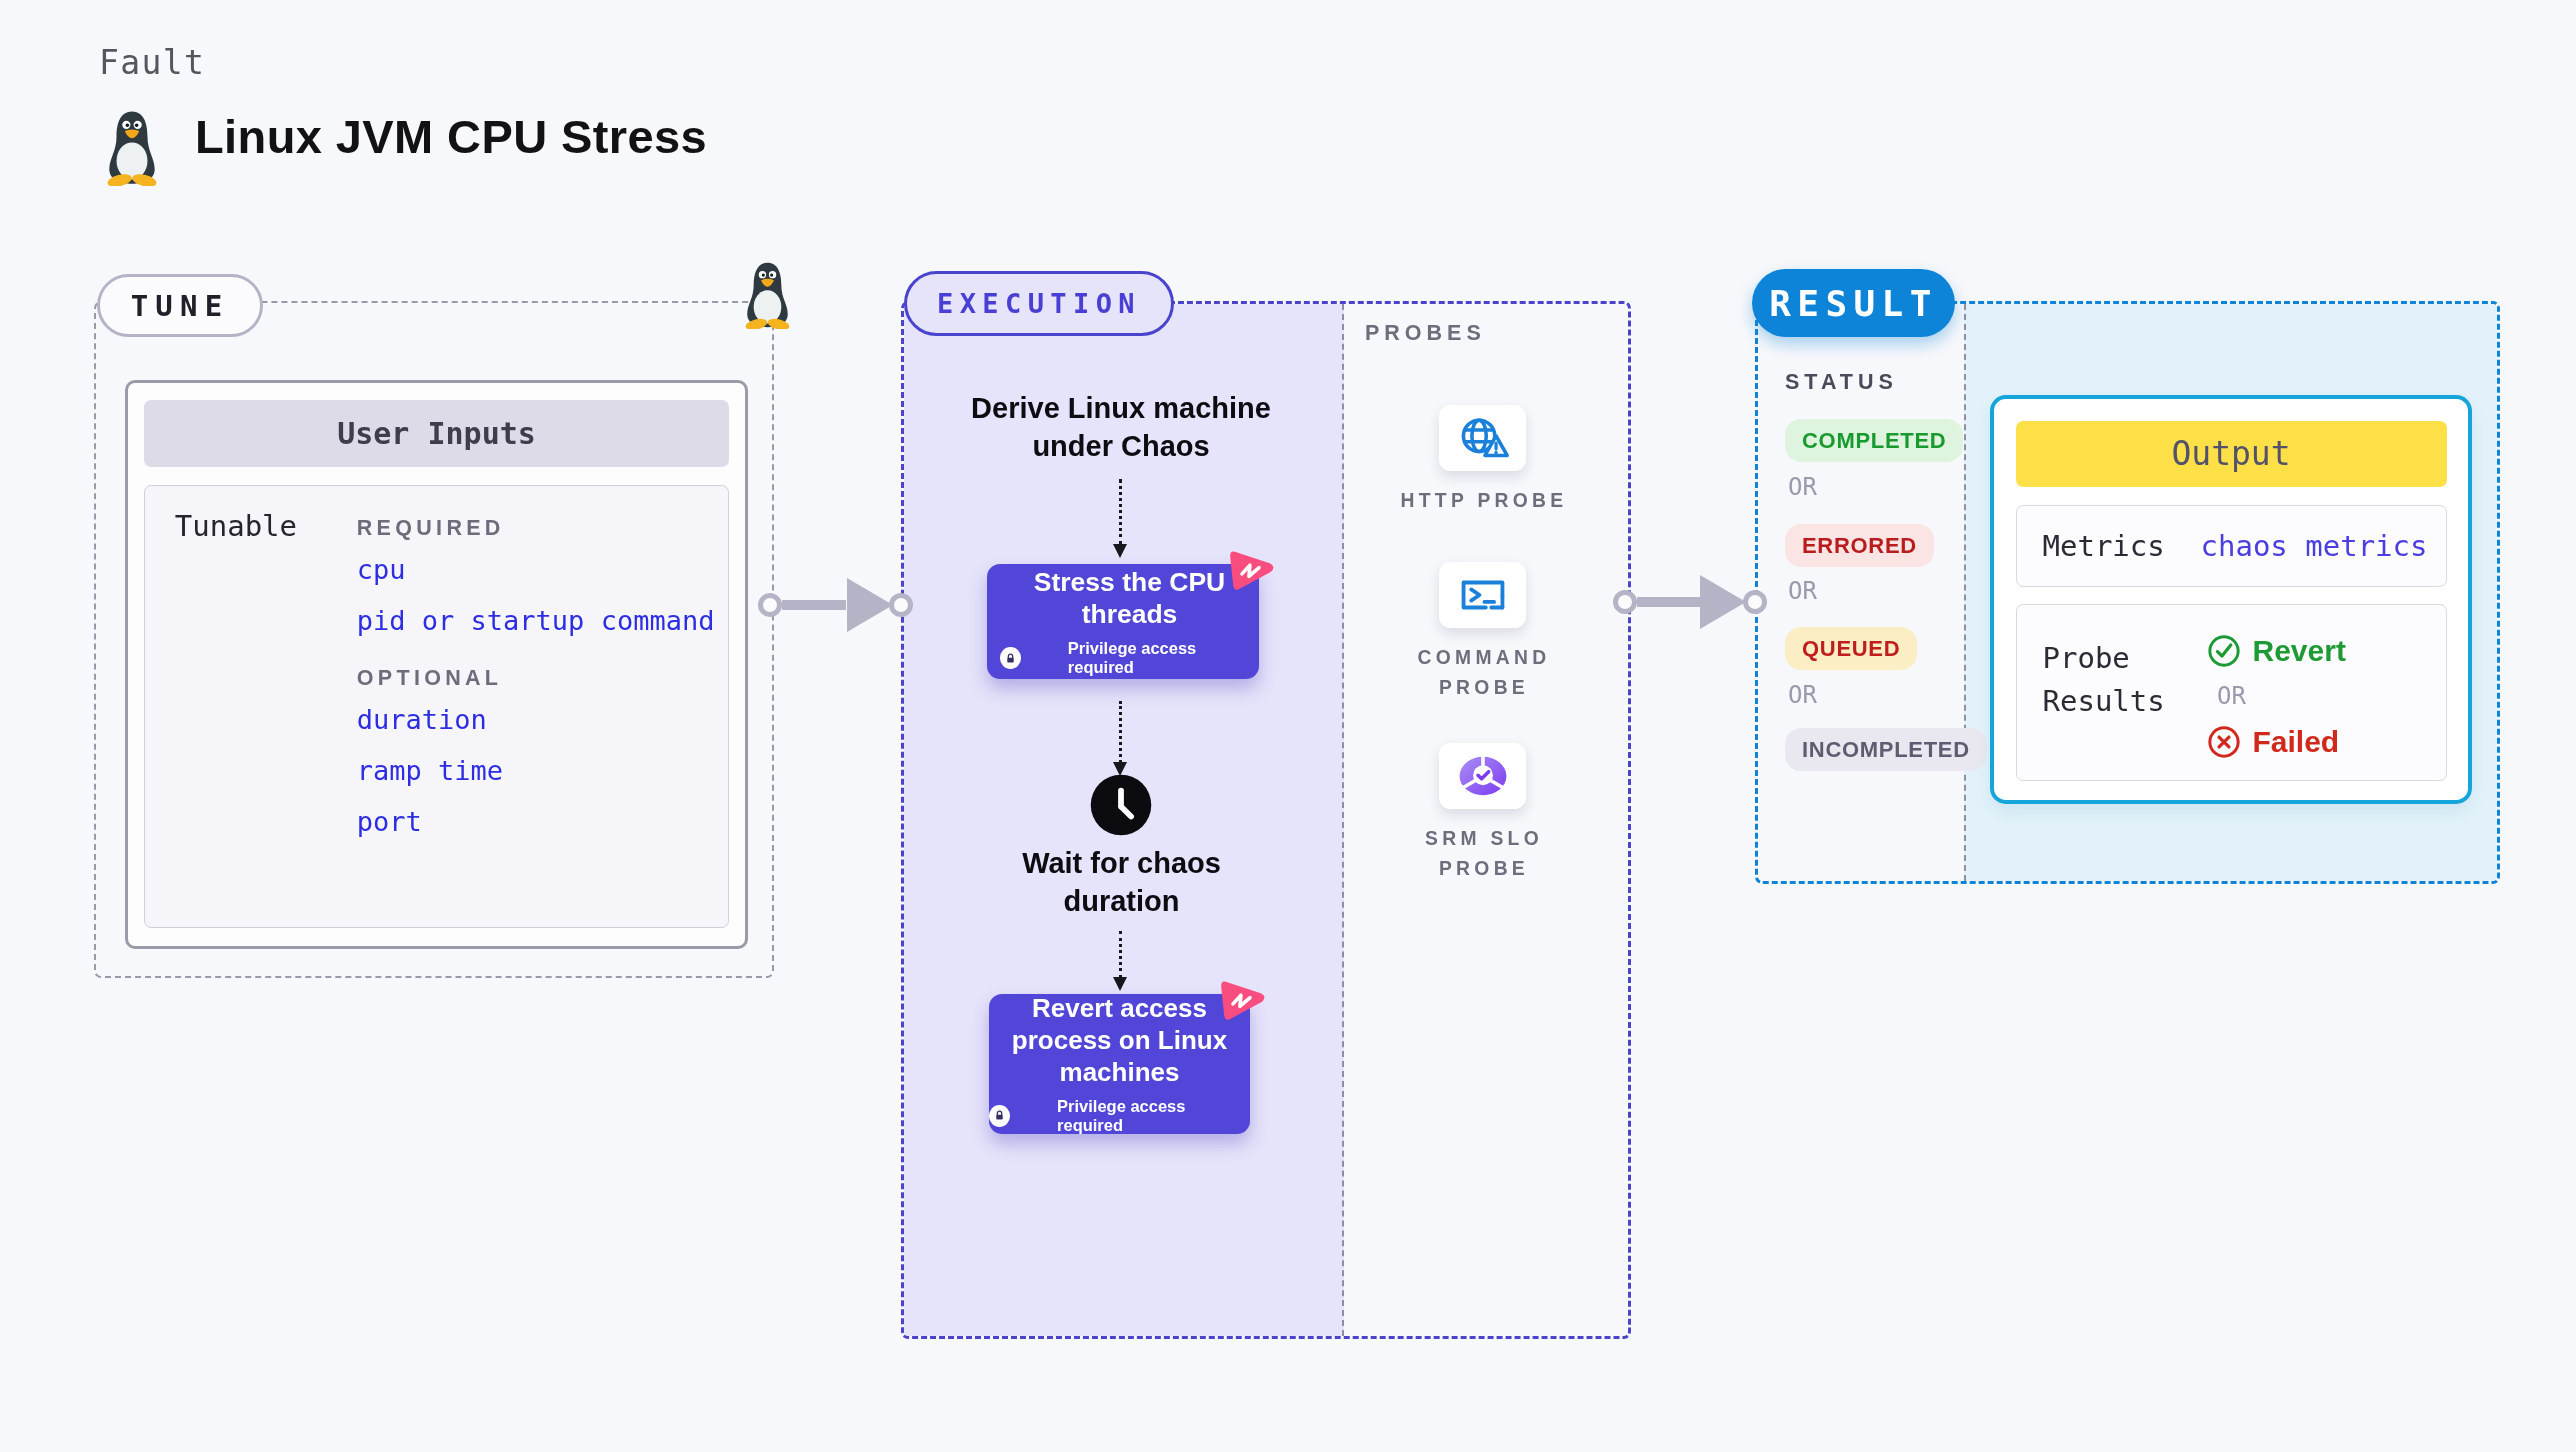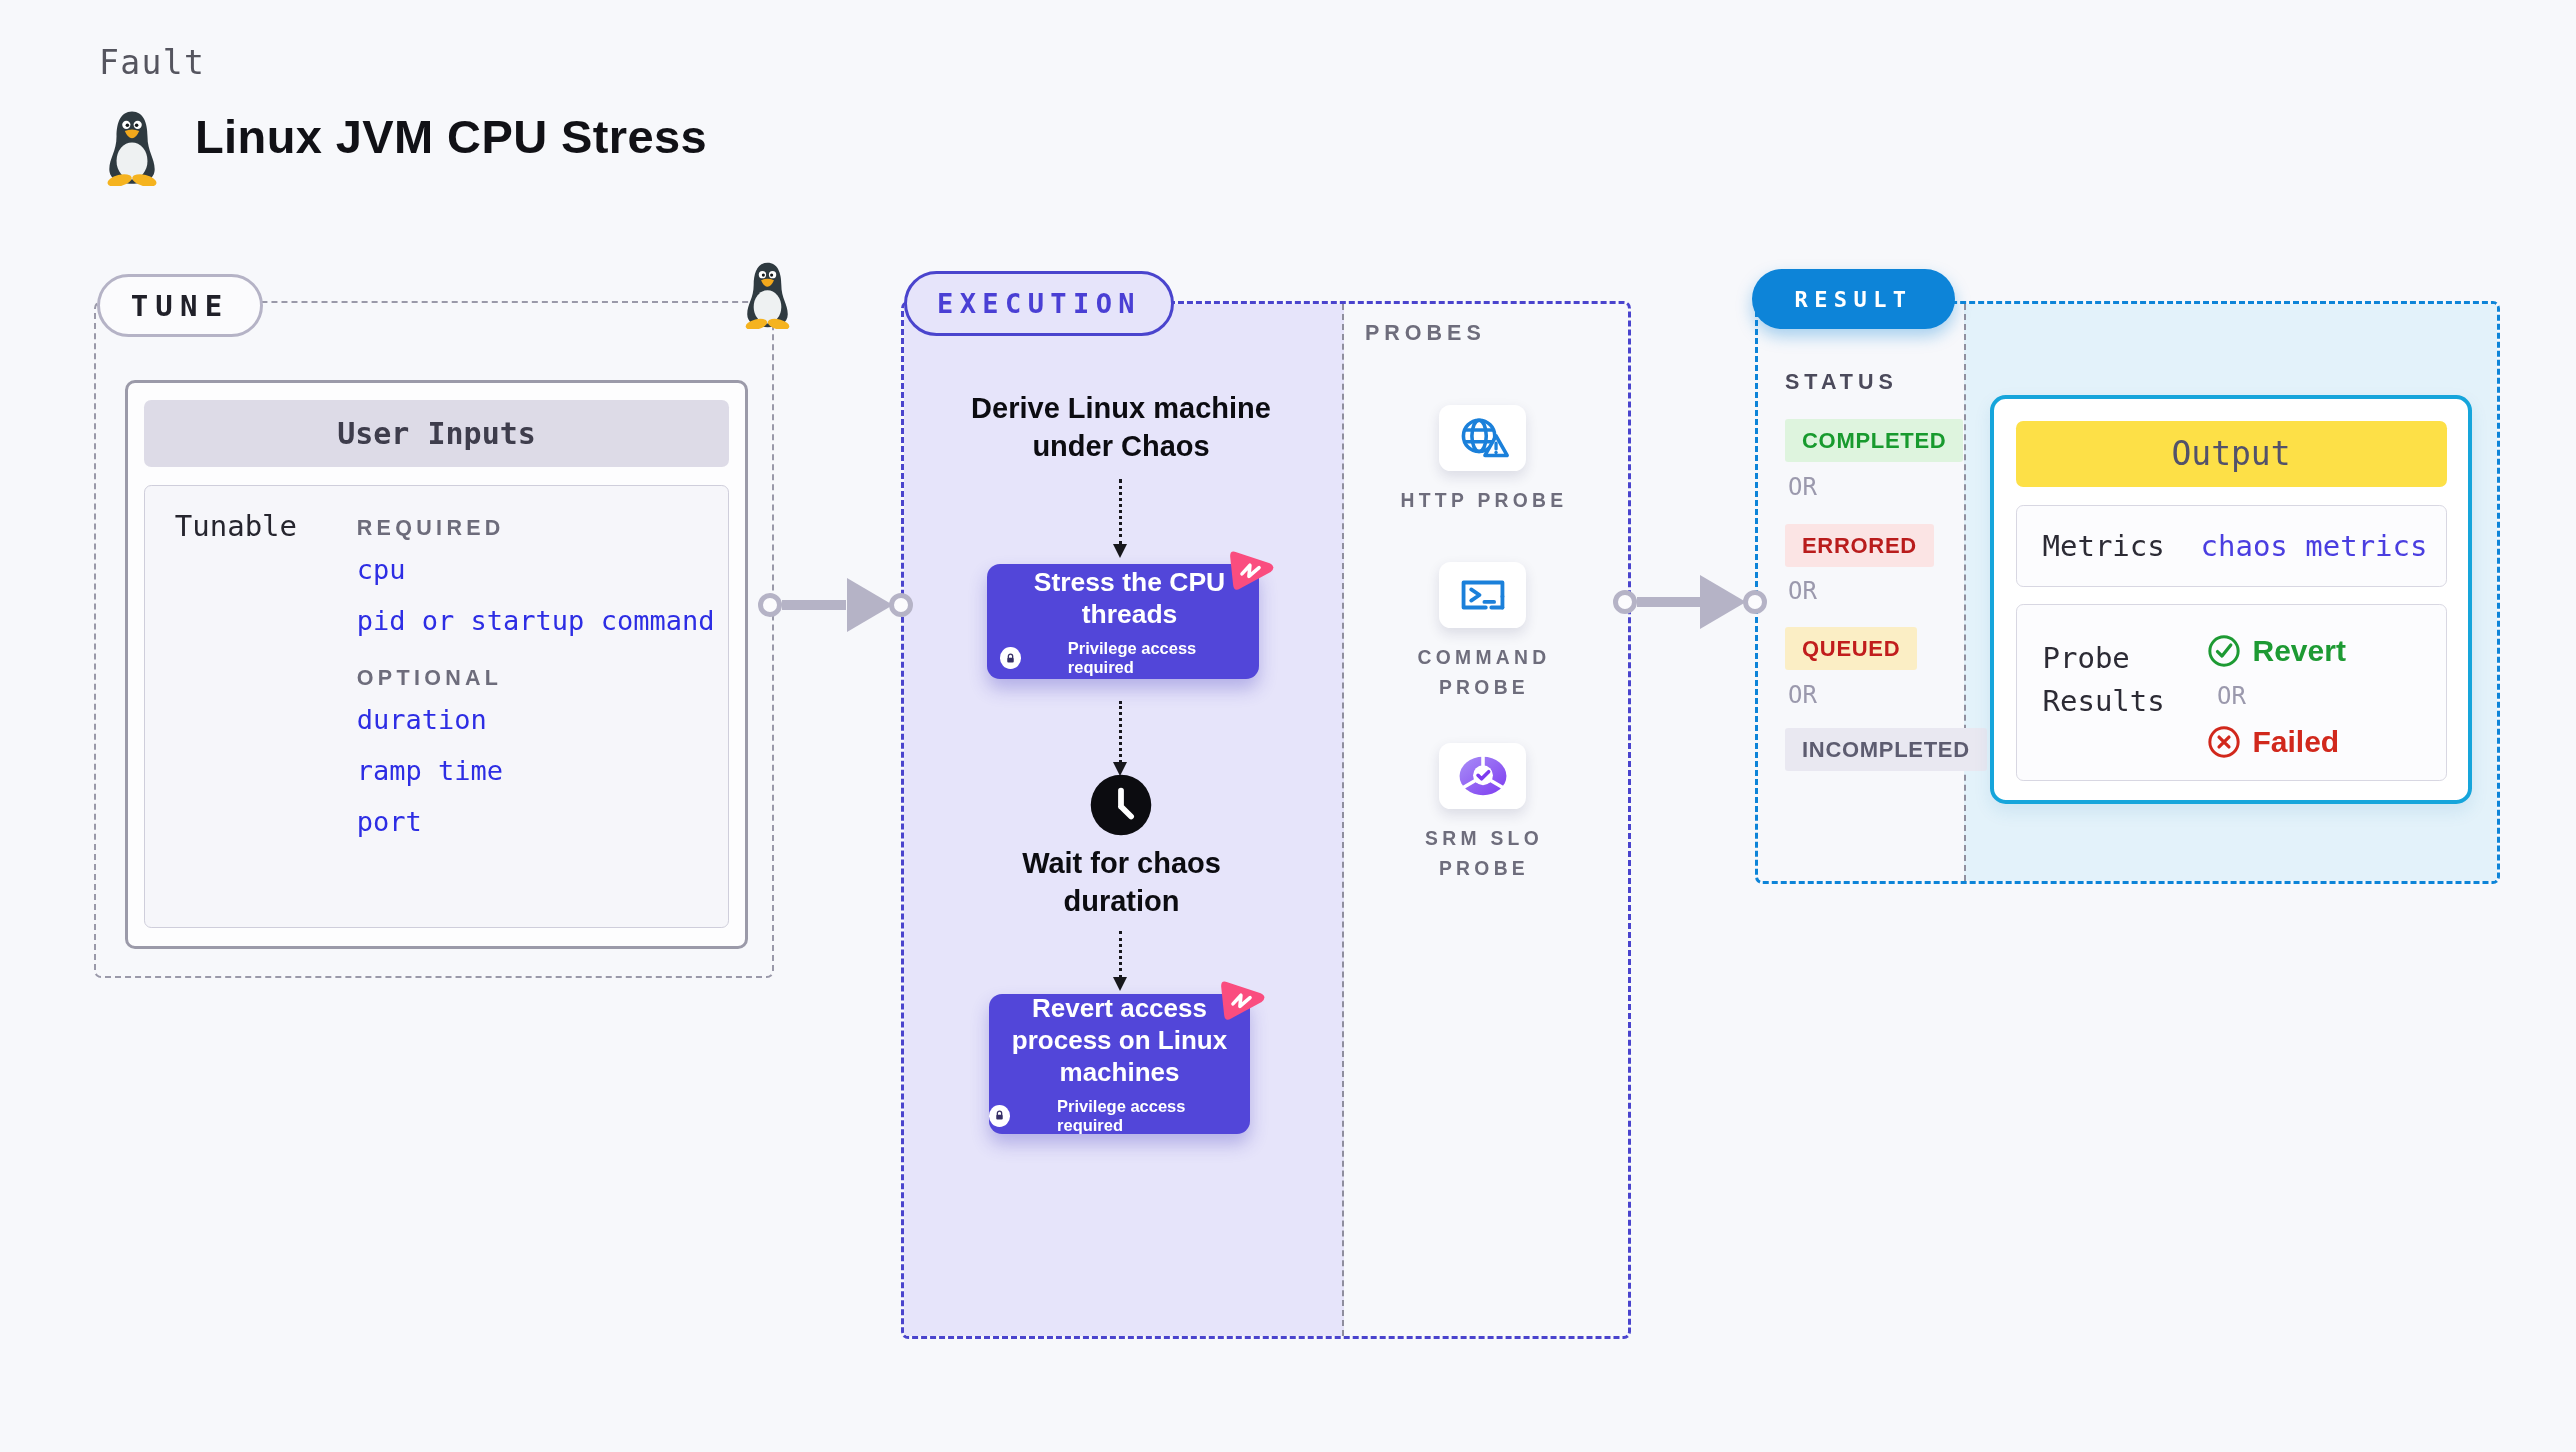--- a/index.html
+++ b/index.html
@@ -14,22 +14,22 @@
   .penguin-big{left:99px;top:107px;width:66px;height:79px;}
   .penguin-small{left:738px;top:259px;width:59px;height:70px;z-index:6;}
 
   
   .pill{display:flex;align-items:center;justify-content:center;border-radius:34px;
         font-family:"DejaVu Sans Mono",monospace;font-weight:bold;z-index:5;}
   .tune-pill{left:97px;top:274px;width:160px;height:57px;background:#fbfbfd;border:3.6px solid #b5b3c6;
              color:#202029;font-size:29px;letter-spacing:7.2px;}
   .exec-pill{left:904px;top:271px;width:264px;height:59px;background:var(--lavender,#e6e4fa);
              border:3.6px solid var(--indigo,#4a44cd);color:var(--indigo-text,#4a3fd4);font-size:27px;letter-spacing:6.4px;}
-  .result-pill{left:1752px;top:269px;width:203px;height:60px;background:var(--result-blue,#0d84d8);color:#fff;
-               font-size:22px;letter-spacing:6.4px;box-shadow:0 7.2px 15.8px rgba(13,132,216,.35);}
+  .result-pill{left:1752px;top:269px;width:203px;height:68px;background:var(--result-blue,#0d84d8);color:#fff;
+               font-size:36px;letter-spacing:6.4px;box-shadow:0 7.2px 15.8px rgba(13,132,216,.35);}
 
   
   .tune-box{left:94px;top:301px;width:676px;height:673px;border:2.9px dashed var(--dash-gray,#9a99a9);border-radius:7.2px;}
   .exec-box{left:901px;top:301px;width:724px;height:1032px;border:3.6px dashed var(--indigo,#4a44cd);border-radius:7.2px;}
   .exec-fill{position:absolute;left:0;top:0;bottom:0;width:438px;background:var(--lavender,#e6e4fa);
              border-right:2.1px dashed #8f8e9e;border-radius:4.3px 0 0 4.3px;}
   .result-box{left:1755px;top:301px;width:739px;height:577px;border:3.6px dashed var(--result-blue,#0d84d8);border-radius:7.2px;}
   .result-fill{position:absolute;left:206px;top:0;bottom:0;right:0;background:var(--result-bg,#e3f2fa);
                border-left:2.1px dashed #90909f;border-radius:0 4.3px 4.3px 0;}
 
@@ -67,21 +67,21 @@
   .clock-wrap{z-index:3;}
 
   
   .probes-label{font-size:21.5px;font-weight:bold;letter-spacing:5px;color:#6e6d7c;z-index:3;}
   .probe-card{width:87px;height:66px;background:#fff;border-radius:11.5px;box-shadow:0 5.7px 13px rgba(25,25,70,.12);
               display:flex;align-items:center;justify-content:center;z-index:3;cursor:pointer;}
   .probe-label{width:188px;text-align:center;font-size:19.3px;font-weight:bold;letter-spacing:4.3px;color:#6e6d7c;line-height:1.55;z-index:3;}
 
   
   .status-label{font-size:21.5px;font-weight:bold;letter-spacing:5px;color:#4b4a5b;z-index:3;}
-  .status-badge{display:inline-block;padding:8.6px 17px;border-radius:3px;font-size:22px;font-weight:bold;letter-spacing:0.7px;z-index:3;}
+  .status-badge{display:inline-block;padding:8.6px 17px;border-radius:16px;font-size:22px;font-weight:bold;letter-spacing:0.7px;z-index:3;}
   .or-label{font-size:24px;color:#9b99ad;z-index:3;}
 
   
   .output-card{left:1990px;top:395px;width:474px;height:401px;background:#fff;border:4.3px solid var(--output-border,#16a5db);
                border-radius:15.8px;box-shadow:0 7.2px 17px rgba(20,120,180,.10);z-index:3;}
   .output-header{position:absolute;left:21.5px;top:21.5px;right:21.5px;height:66px;background:#fde047;border-radius:7.2px;
                  display:flex;align-items:center;justify-content:center;font-size:33px;font-weight:normal;color:#53526a;}
   .output-row{position:absolute;left:21.5px;right:21.5px;background:#fcfcfe;border:1.4px solid #d8d7e2;border-radius:7.2px;}
   .metrics-row{top:106px;height:80px;display:flex;align-items:center;}
   .metrics-label{font-size:29px;color:#2c2b35;margin-left:26px;width:158px;}

